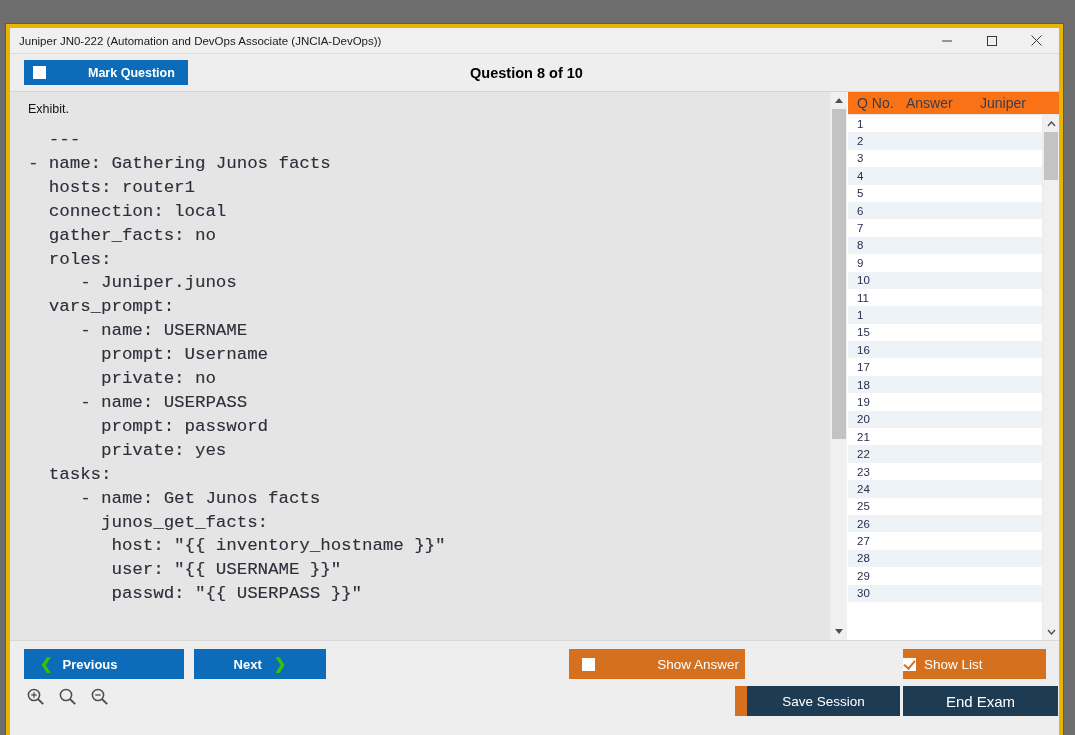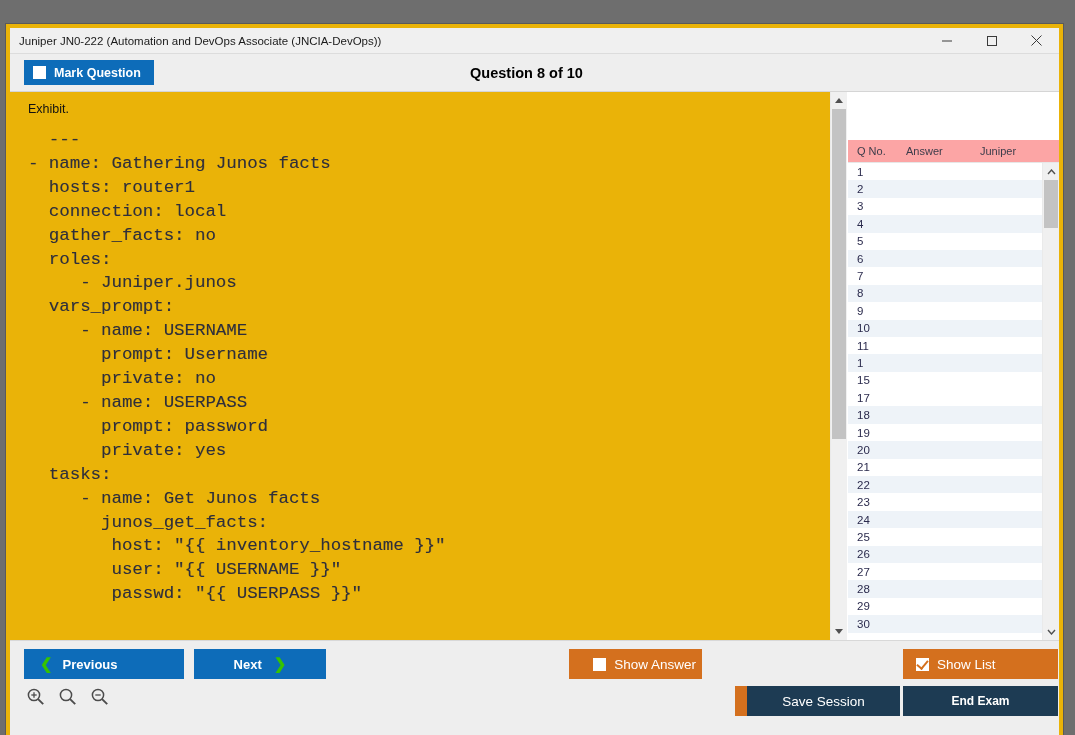--- a/index.html
+++ b/index.html
@@ -58,20 +58,21 @@
     background: #0d6cb9;
     border: none;
     color: #ffffff;
     font-size: 12.5px;
     font-weight: bold;
     font-family: "Liberation Sans", sans-serif;
     display: flex;
     align-items: center;
     padding: 0 13px 0 9px;
     cursor: pointer;
+    gap: 34px;
   }
   .cb {
     width: 13px; height: 13px;
     background: #ffffff;
     display: inline-block;
     margin-right: 8px;
     position: relative;
     flex: 0 0 auto;
   }
   .cb.checked::after {
@@ -97,21 +98,21 @@
   #body-area {
     flex: 1 1 auto;
     display: flex;
     min-height: 0;
     background: #ffffff;
   }
   #exhibit-pane {
     flex: 1 1 auto;
     position: relative;
     overflow: hidden;
-    background: #eab308;
+    background: #e5e5e5;
     min-width: 0;
   }
   #exhibit-inner {
     padding: 10px 0 0 18px;
   }
   #exhibit-label {
     font-size: 12.5px;
     color: #111111;
     margin-bottom: 12px;
   }
@@ -156,25 +157,24 @@
     display: flex;
     flex-direction: column;
     background: #ffffff;
     border-left: 1px solid #ffffff;
     min-height: 0;
   }
   #list-header {
     height: 22px;
     display: flex;
     align-items: center;
-    font-size: 11px;
+    font-size: 14px;
     color: #3c3c4a;
     flex: 0 0 auto;
-    background: #fca5a5;
-    margin-top: 48px;
+    background: #f97316;
   }
   #list-header .col-qno { width: 58px; padding-left: 9px; }
   #list-header .col-ans { width: 74px; }
   #list-header .col-mark { flex: 1 1 auto; }
   #list-body-wrap {
     flex: 1 1 auto;
     display: flex;
     min-height: 0;
     border-top: 1px solid #e7e7e7;
   }
@@ -218,46 +218,46 @@
   }
   .blue { background: #0d6cb9; }
   .orange { background: #d4701e; }
   .navy { background: #1d3b53; }
   #btn-previous { left: 14px; top: 8px; width: 160px; justify-content: flex-start; padding-left: 16px; }
   #btn-next { left: 184px; top: 8px; width: 132px; }
   .chev-green { color: #36c300; font-size: 15px; font-weight: bold; }
   #btn-previous .chev-green { margin-right: 10px; }
   #btn-next .chev-green { margin-left: 12px; }
   #btn-show-answer {
-    left: 559px; top: 8px; width: 133px;
-    justify-content: flex-end; padding-left: 13px;
+    left: 559px; top: 8px; width: 176px;
+    justify-content: space-between; padding-left: 13px;
     font-weight: normal; font-size: 13.5px;
   }
   #btn-review {
     left: 725px; top: 8px; width: 153px;
     justify-content: flex-start; padding-left: 13px;
     font-weight: normal; font-size: 13.5px; margin-top: 37px;
   }
   #btn-review .up-chev {
     position: absolute; right: 14px; top: 50%;
     transform: translateY(-50%);
     color: #6e8ca6;
   }
   #btn-show-list {
-    left: 893px; top: 8px; width: 155px;
-    justify-content: flex-start; padding-left: 13px;
+    left: 893px; top: 8px; width: 143px;
+    justify-content: flex-start; padding-left: 0;
     font-weight: normal; font-size: 13.5px;
   }
   #btn-save-session {
     left: 725px; top: 45px; width: 153px;
     font-weight: normal; font-size: 13.5px; margin-left: 12px;
   }
   #btn-end-exam {
     left: 893px; top: 45px; width: 155px;
-    font-weight: bold; font-size: 12px;
+    font-weight: normal; font-size: 15px;
   }
   #zoom-tools {
     position: absolute;
     left: 14px; top: 44px;
     display: flex;
     align-items: center;
     gap: 9px;
   }
   .zoom-icon {
     width: 23px; height: 23px;
@@ -414,20 +414,25 @@
             <div class="q-row alt">
               <div class="c-qno">1</div>
               <div class="c-ans"></div>
               <div class="c-mark"></div>
             </div>
             <div class="q-row">
               <div class="c-qno">15</div>
               <div class="c-ans"></div>
               <div class="c-mark"></div>
             </div>
+            <div class="q-row alt">
+              <div class="c-qno">16</div>
+              <div class="c-ans"></div>
+              <div class="c-mark"></div>
+            </div>
             <div class="q-row">
               <div class="c-qno">17</div>
               <div class="c-ans"></div>
               <div class="c-mark"></div>
             </div>
             <div class="q-row alt">
               <div class="c-qno">18</div>
               <div class="c-ans"></div>
               <div class="c-mark"></div>
             </div>

